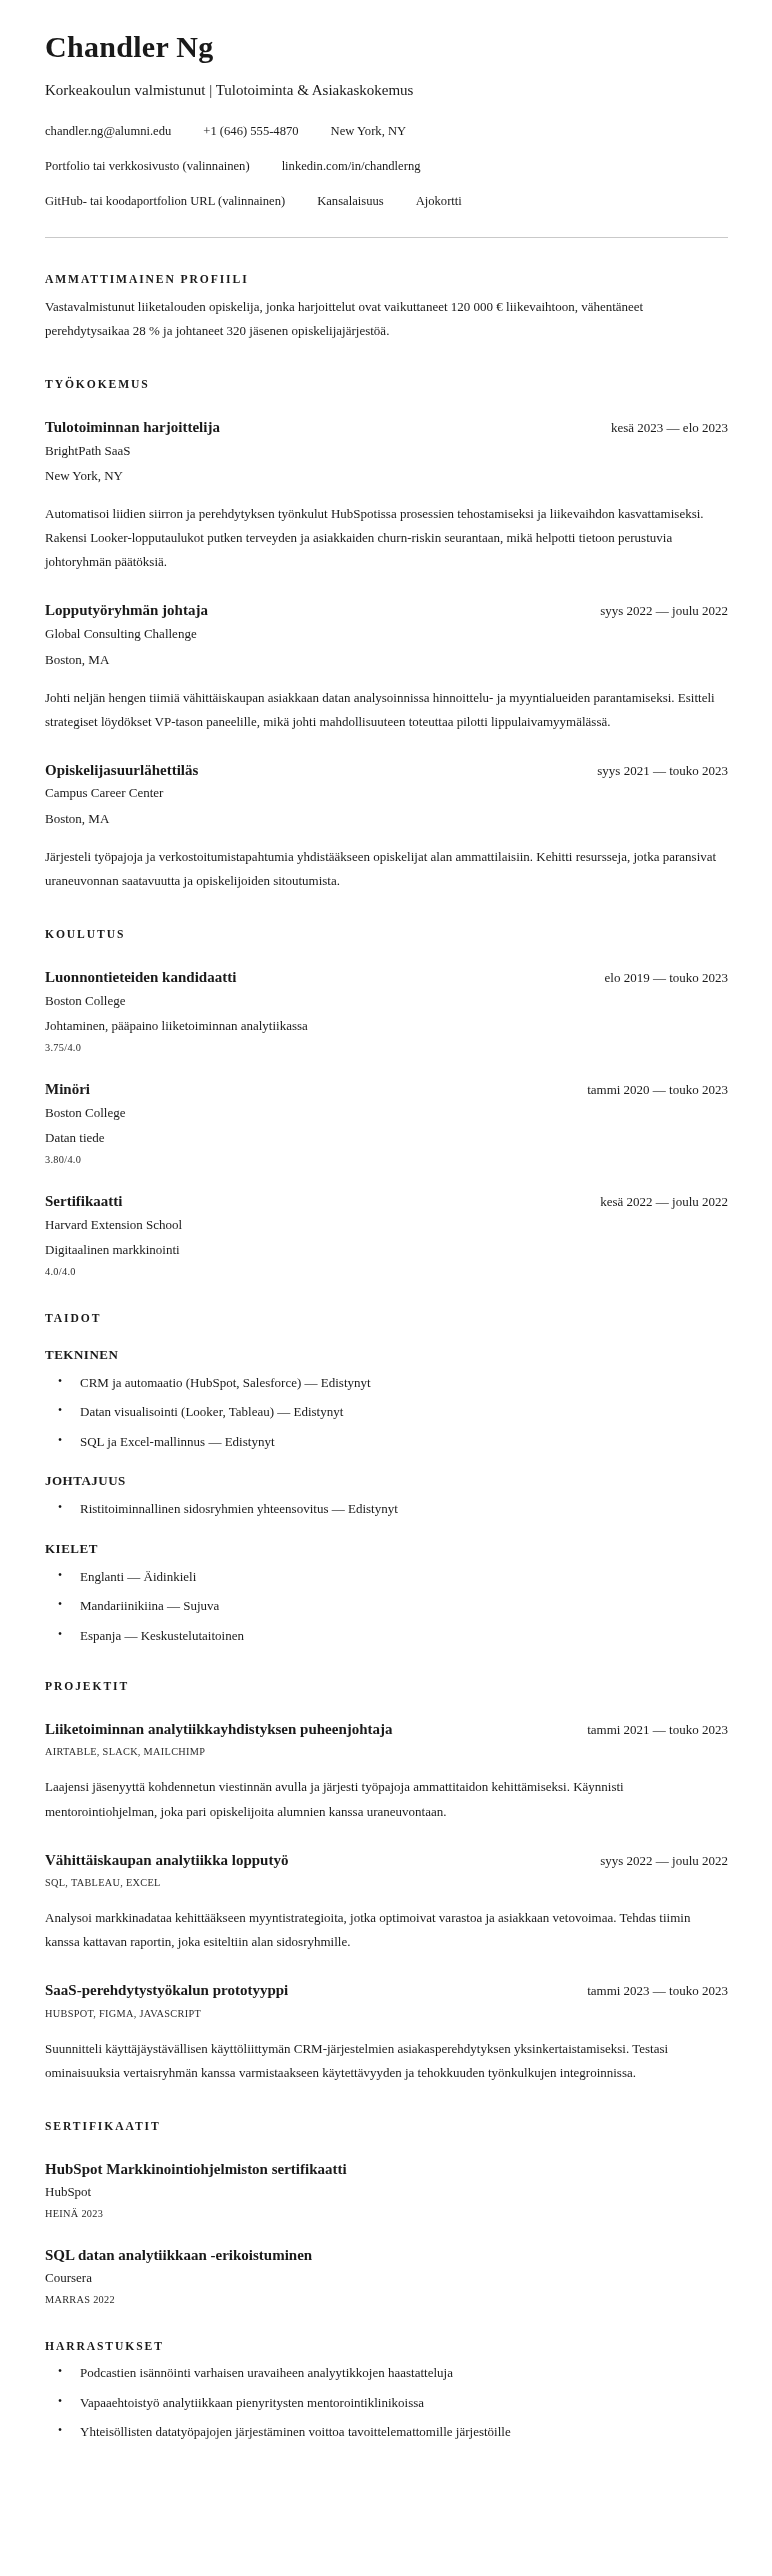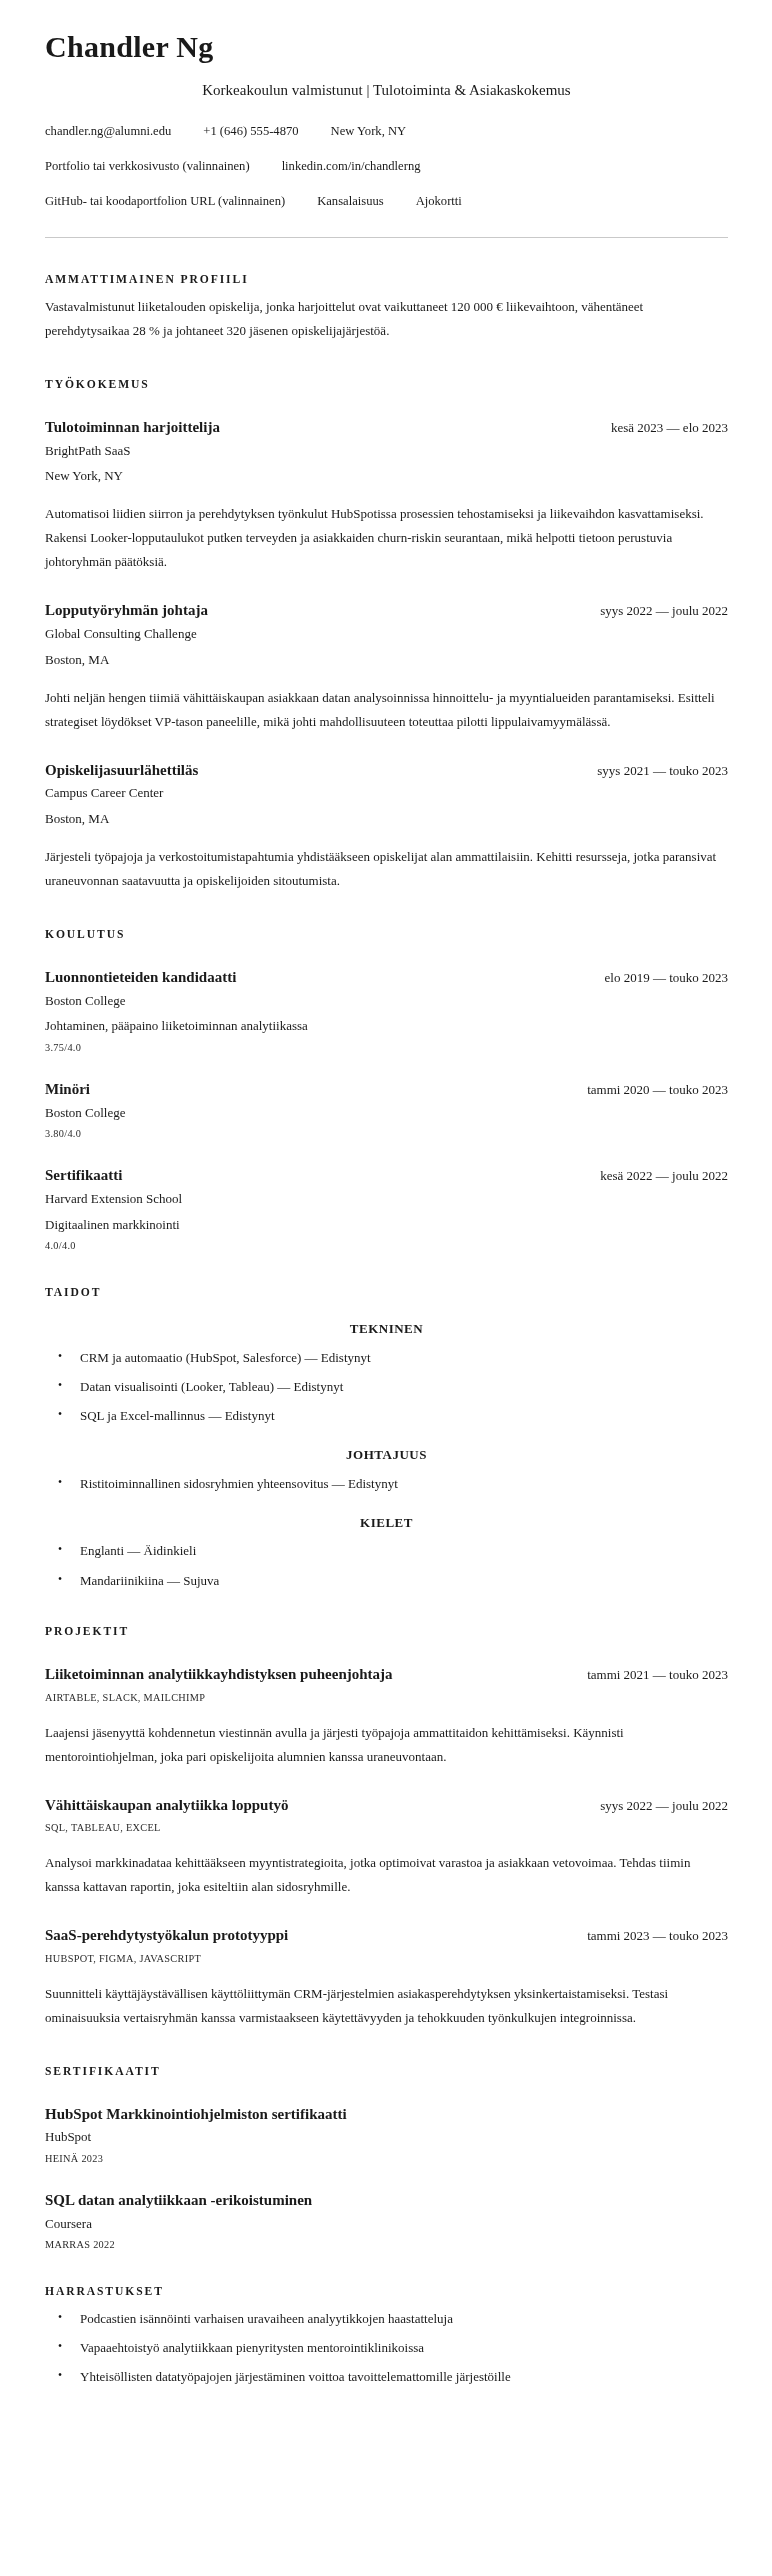--- a/index.html
+++ b/index.html
@@ -16,21 +16,20 @@
     font-size: 30px;
     font-weight: 700;
     letter-spacing: 0.3px;
     margin: 0 0 16.7px 0;
     line-height: 1.15;
   }
   .tagline {
     font-size: 15px;
     margin-bottom: 24.5px;
     line-height: 1.2;
-    text-align: center;
   }
   .contact-row {
     display: flex;
     gap: 32px;
     font-size: 12.6px;
     margin-bottom: 20px;
     line-height: 1.2;
     flex-wrap: wrap;
   }
   .rule {
@@ -79,21 +78,20 @@
     font-size: 13px;
     line-height: 1.85;
     margin-top: 18px;
   }
   .group { margin-top: 22px; }
   .group-h {
     font-size: 13px;
     font-weight: 700;
     letter-spacing: 0.5px;
     margin: 0;
-    text-align: center;
   }
   ul.bullets {
     list-style: none;
     margin: 10.3px 0 0 0;
     padding: 0;
   }
   ul.bullets li {
     position: relative;
     padding-left: 35px;
     font-size: 13px;
@@ -183,20 +181,21 @@
     <div class="item-sub2">Johtaminen, pääpaino liiketoiminnan analytiikassa</div>
     <div class="item-meta">3.75/4.0</div>
   </div>
 
   <div class="item">
     <div class="item-head">
       <span class="item-title">Minöri</span>
       <span class="item-date">tammi 2020 — touko 2023</span>
     </div>
     <div class="item-sub">Boston College</div>
+    <div class="item-sub2">Datan tiede</div>
     <div class="item-meta">3.80/4.0</div>
   </div>
 
   <div class="item">
     <div class="item-head">
       <span class="item-title">Sertifikaatti</span>
       <span class="item-date">kesä 2022 — joulu 2022</span>
     </div>
     <div class="item-sub">Harvard Extension School</div>
     <div class="item-sub2">Digitaalinen markkinointi</div>
@@ -221,20 +220,21 @@
     <ul class="bullets">
       <li>Ristitoiminnallinen sidosryhmien yhteensovitus — Edistynyt</li>
     </ul>
   </div>
 
   <div class="group">
     <h3 class="group-h">KIELET</h3>
     <ul class="bullets">
       <li>Englanti — Äidinkieli</li>
       <li>Mandariinikiina — Sujuva</li>
+      <li>Espanja — Keskustelutaitoinen</li>
     </ul>
   </div>
 </section>
 
 <section class="section">
   <h2 class="sec-h">PROJEKTIT</h2>
 
   <div class="item">
     <div class="item-head">
       <span class="item-title">Liiketoiminnan analytiikkayhdistyksen puheenjohtaja</span>

